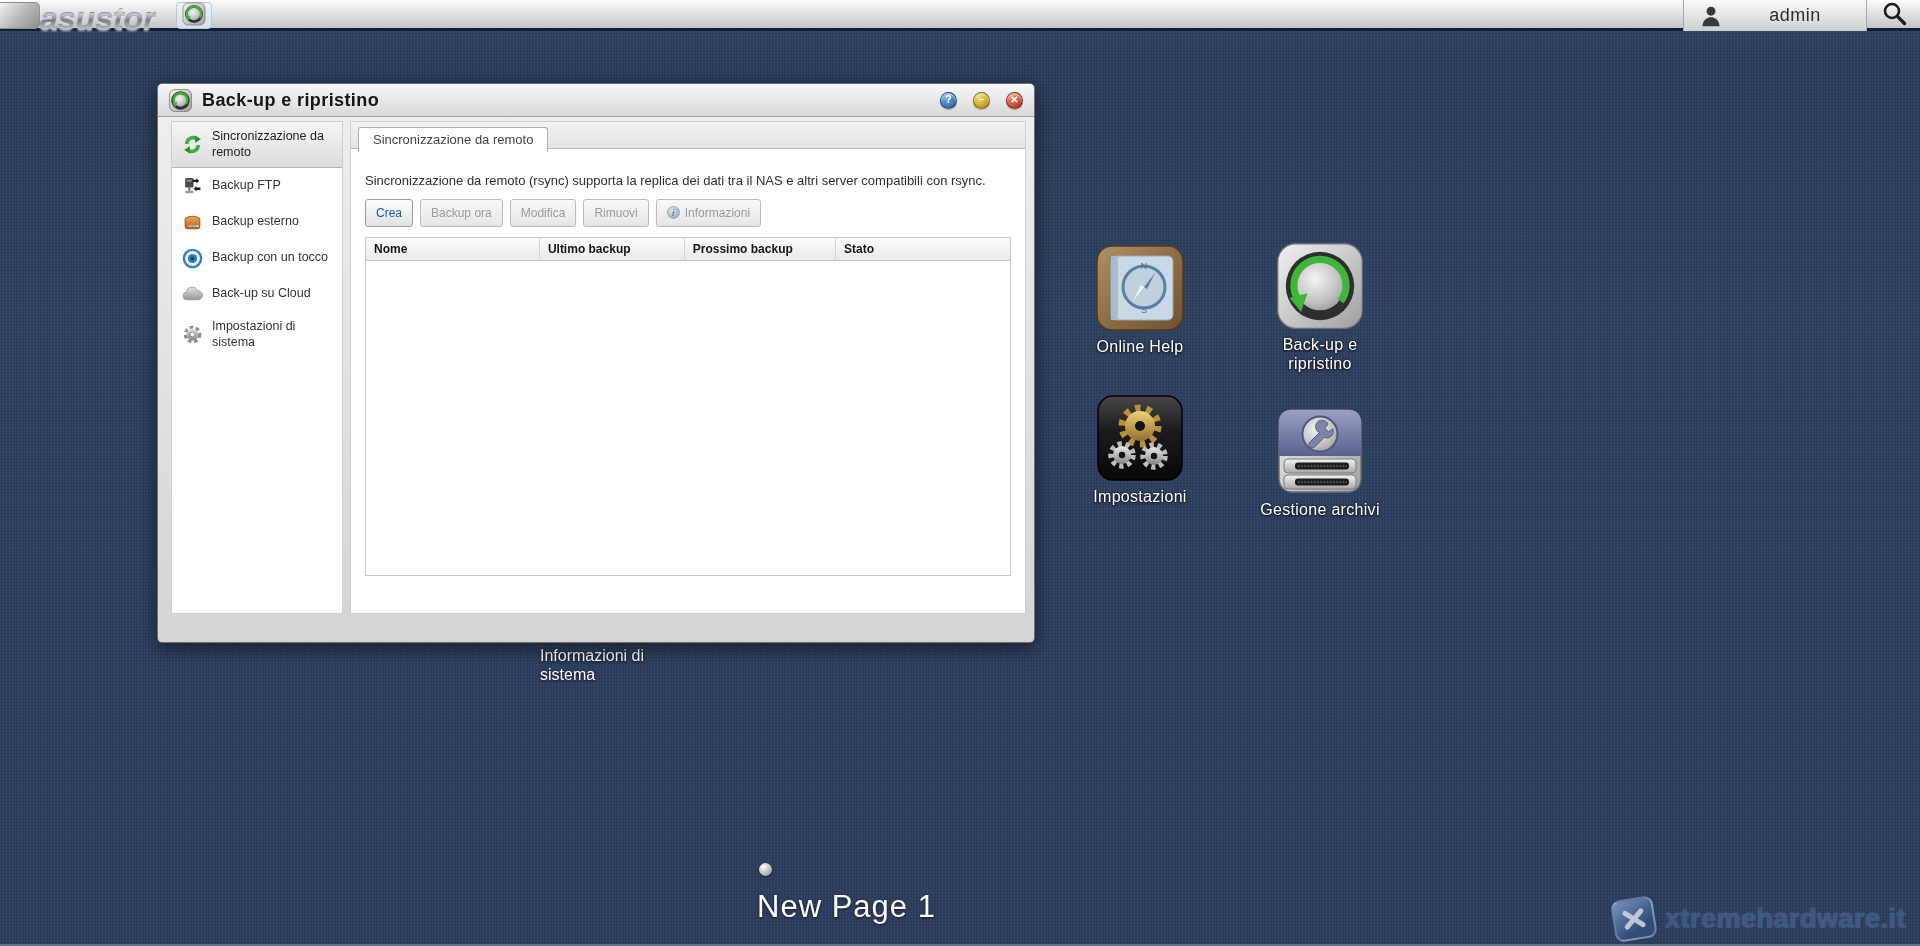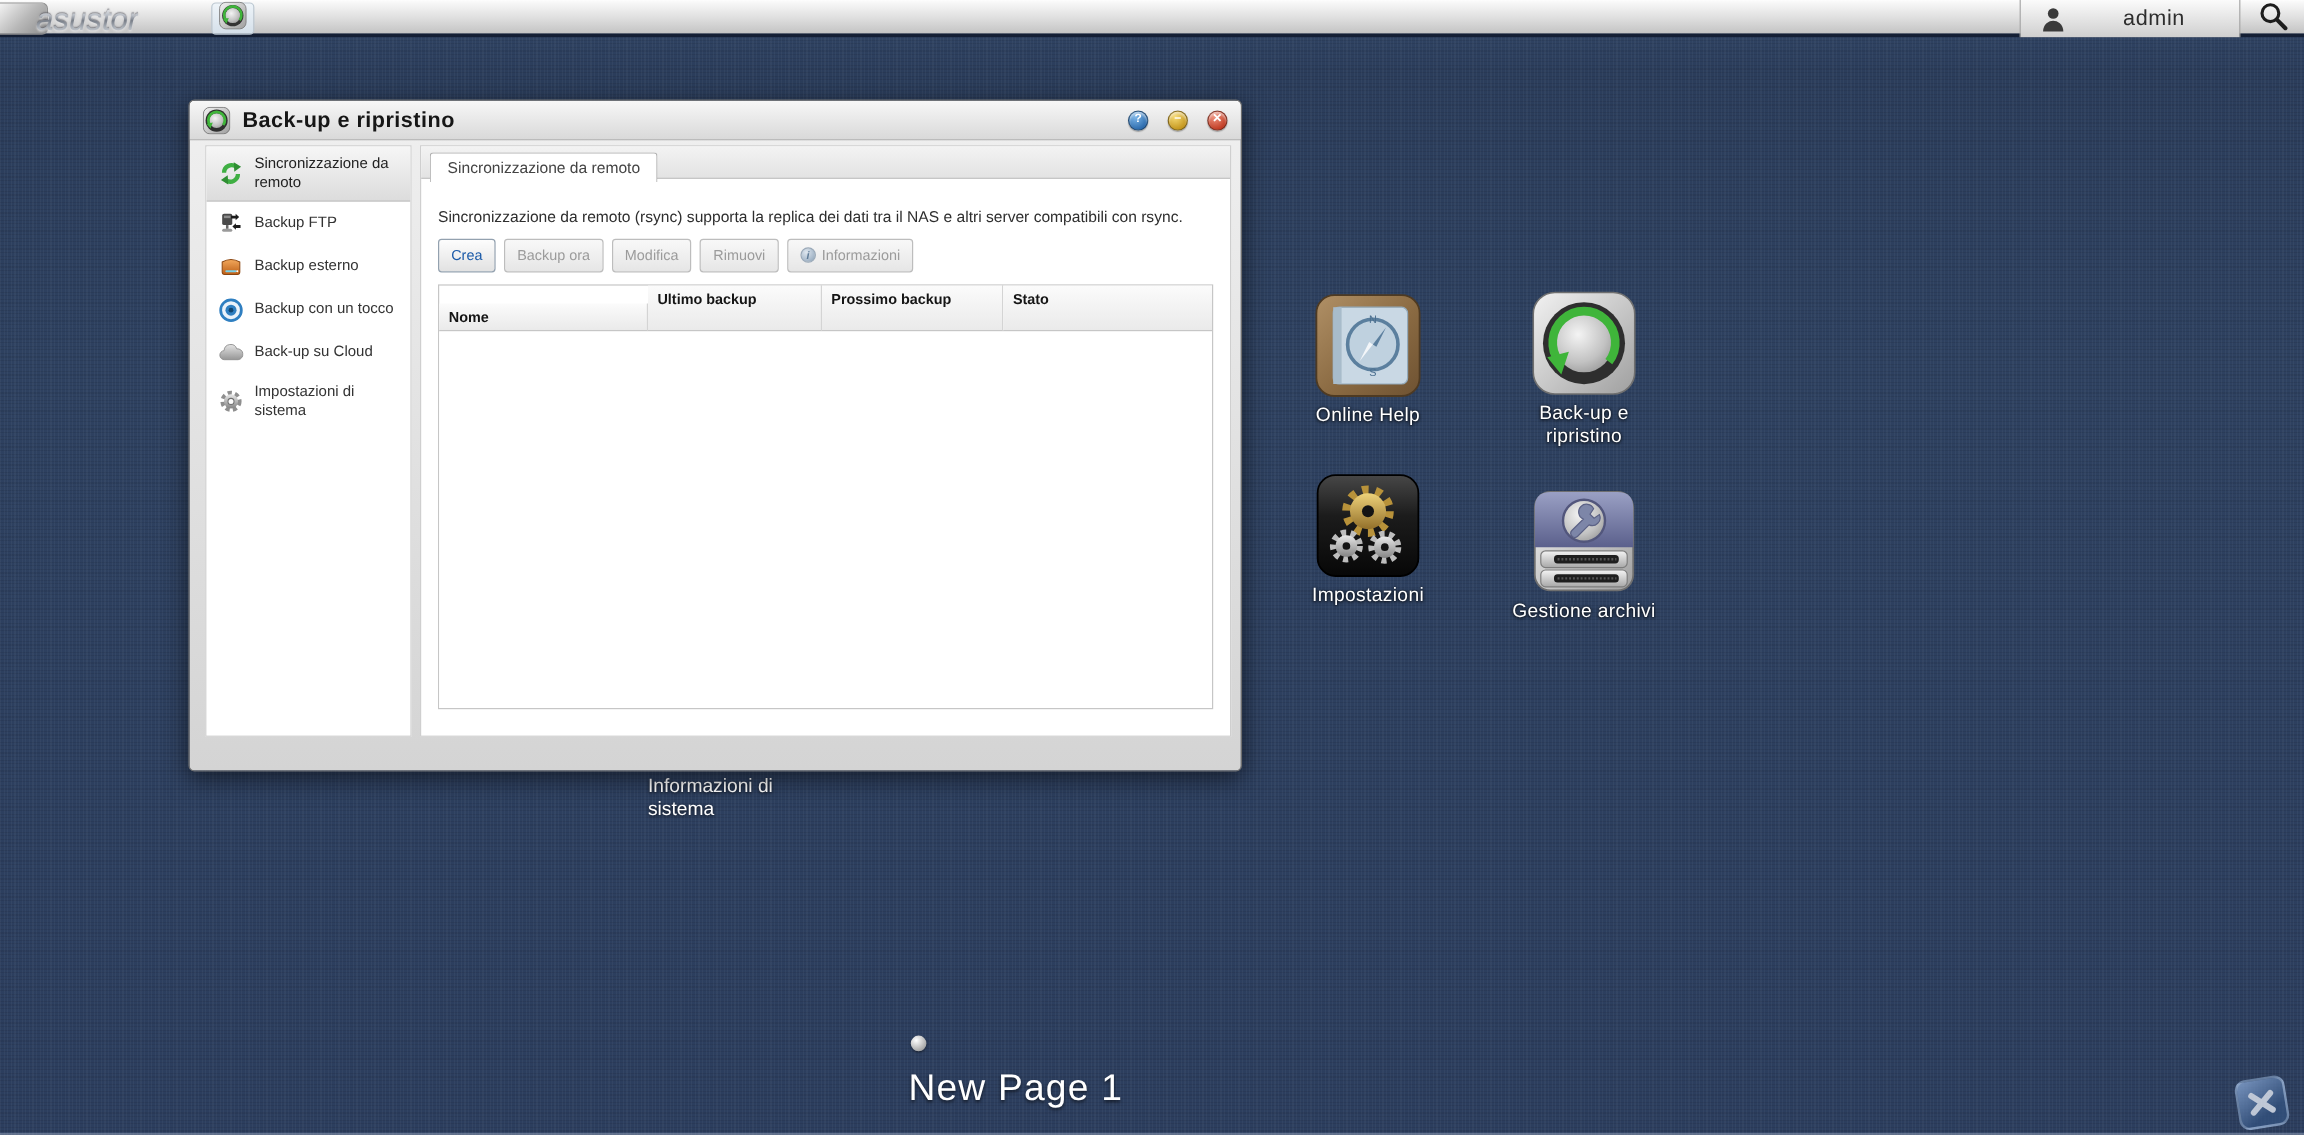--- a/index.html
+++ b/index.html
@@ -25,21 +25,21 @@
     border-bottom:3px solid #141f35;
     box-shadow:0 1px 0 rgba(255,255,255,.4) inset;
     z-index:50;
   }
   .topbar-stub {
     position:absolute; left:-6px; top:2px; width:46px; height:27px;
     border:1px solid #8f8f8f; border-radius:5px;
     background:linear-gradient(135deg,#fbfbfb,#b9b9b9 55%,#8d8d8d);
   }
   .logo {
-    position:absolute; left:30px; top:1px; font-size:26px; font-weight:400;
+    position:absolute; left:40px; top:1px; font-size:32px; font-weight:700;
     letter-spacing:0px; font-style:italic;
     background:linear-gradient(180deg,#ffffff 8%, #b9bec6 38%, #787e88 52%, #aab0b8 70%, #e8ebef 100%);
     -webkit-background-clip:text; background-clip:text; color:transparent;
     filter:drop-shadow(0 1px 1px rgba(255,255,255,.8)) drop-shadow(0 -1px 0 rgba(60,60,70,.5));
   }
   .appslot {
     position:absolute; left:176px; top:2px; width:36px; height:27px;
     background:linear-gradient(#eef4f9,#d5e0ea);
     border:1px solid #bcc8d2; border-radius:4px;
     display:flex; align-items:center; justify-content:center;
@@ -109,21 +109,21 @@
     border:1px solid #9aa9b8; color:#5d7astroke; color:#5d7a96; font-size:9px; font-weight:bold;
     display:inline-flex; align-items:center; justify-content:center; font-style:italic; }
 
   .grid { margin:10px 14px 0; border:1px solid #c6c6c6; }
   .grid-head { display:flex; }
   .grid-head .col {
     background:linear-gradient(#fbfbfb,#eaeaea);
     border-right:1px solid #d4d4d4; border-bottom:1px solid #c6c6c6;
     font-size:12px; font-weight:bold; color:#151515; padding:4px 8px; cursor:pointer; }
   .grid-head .col:last-child { border-right:none; }
-  .col.c0 { width:27%;margin-top:15px; } .col.c1 { width:22.5%; } .col.c2 { width:23.5%; } .col.c3 { width:27%; }
+  .col.c0 { width:27%; } .col.c1 { width:22.5%; } .col.c2 { width:23.5%; } .col.c3 { width:27%; }
   .grid-body { height:314px; background:#fff; }
 
   
   .dicon { position:absolute; width:124px; display:flex; flex-direction:column;
     align-items:center; cursor:pointer; z-index:5; }
   .dicon .art { width:90px; height:90px; }
   .dicon .dlabel { margin-top:5px; font-size:16px; color:#fff; text-align:center;
     line-height:1.18; text-shadow:0 1px 3px rgba(0,0,0,.85), 0 0 2px rgba(0,0,0,.6);
     letter-spacing:.3px; }
   .hidden-label { position:absolute; left:540px; top:647px; width:122px; z-index:4;
@@ -427,15 +427,16 @@
 
   <div class="ball"></div>
   <div class="pagelabel">New Page 1</div>
 
   <div class="watermark">
     <div class="wm-logo">
       <svg width="30" height="30" viewBox="0 0 30 30">
         <path d="M7 8 L23 22 M23 8 L7 22" stroke="#e8eef8" stroke-width="5" stroke-linecap="round"></path>
       </svg>
     </div>
+    <span class="wm-text">xtremehardware.it</span>
   </div>
 
 </div>
 
 </body></html>

